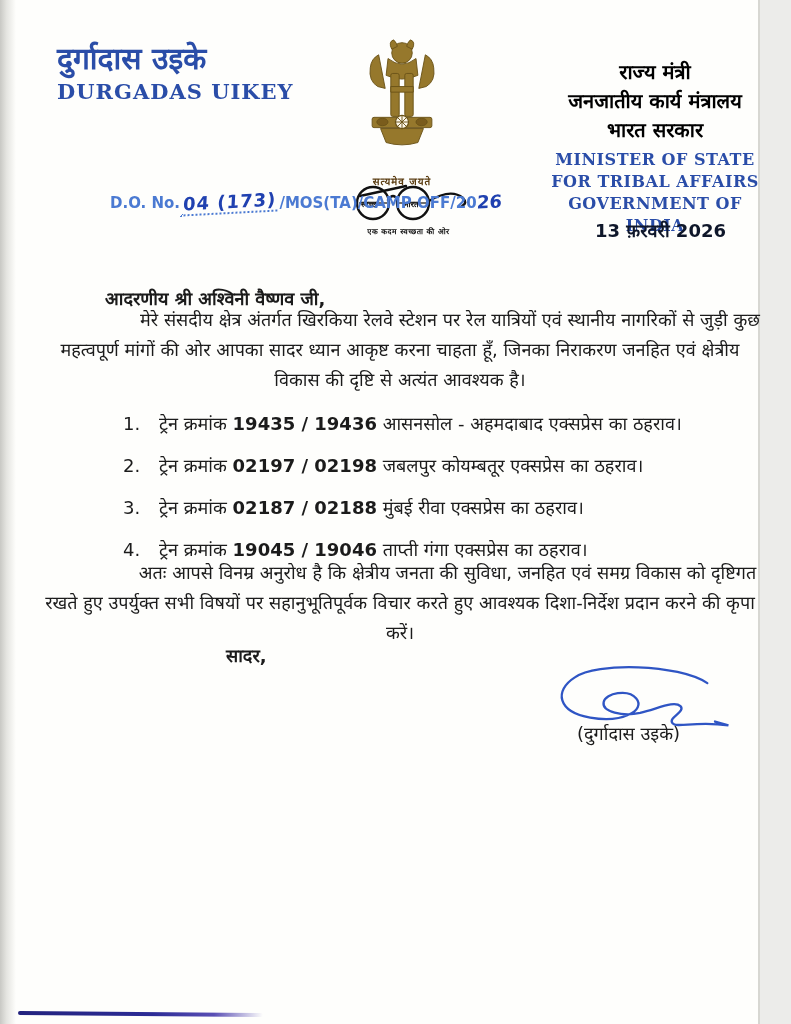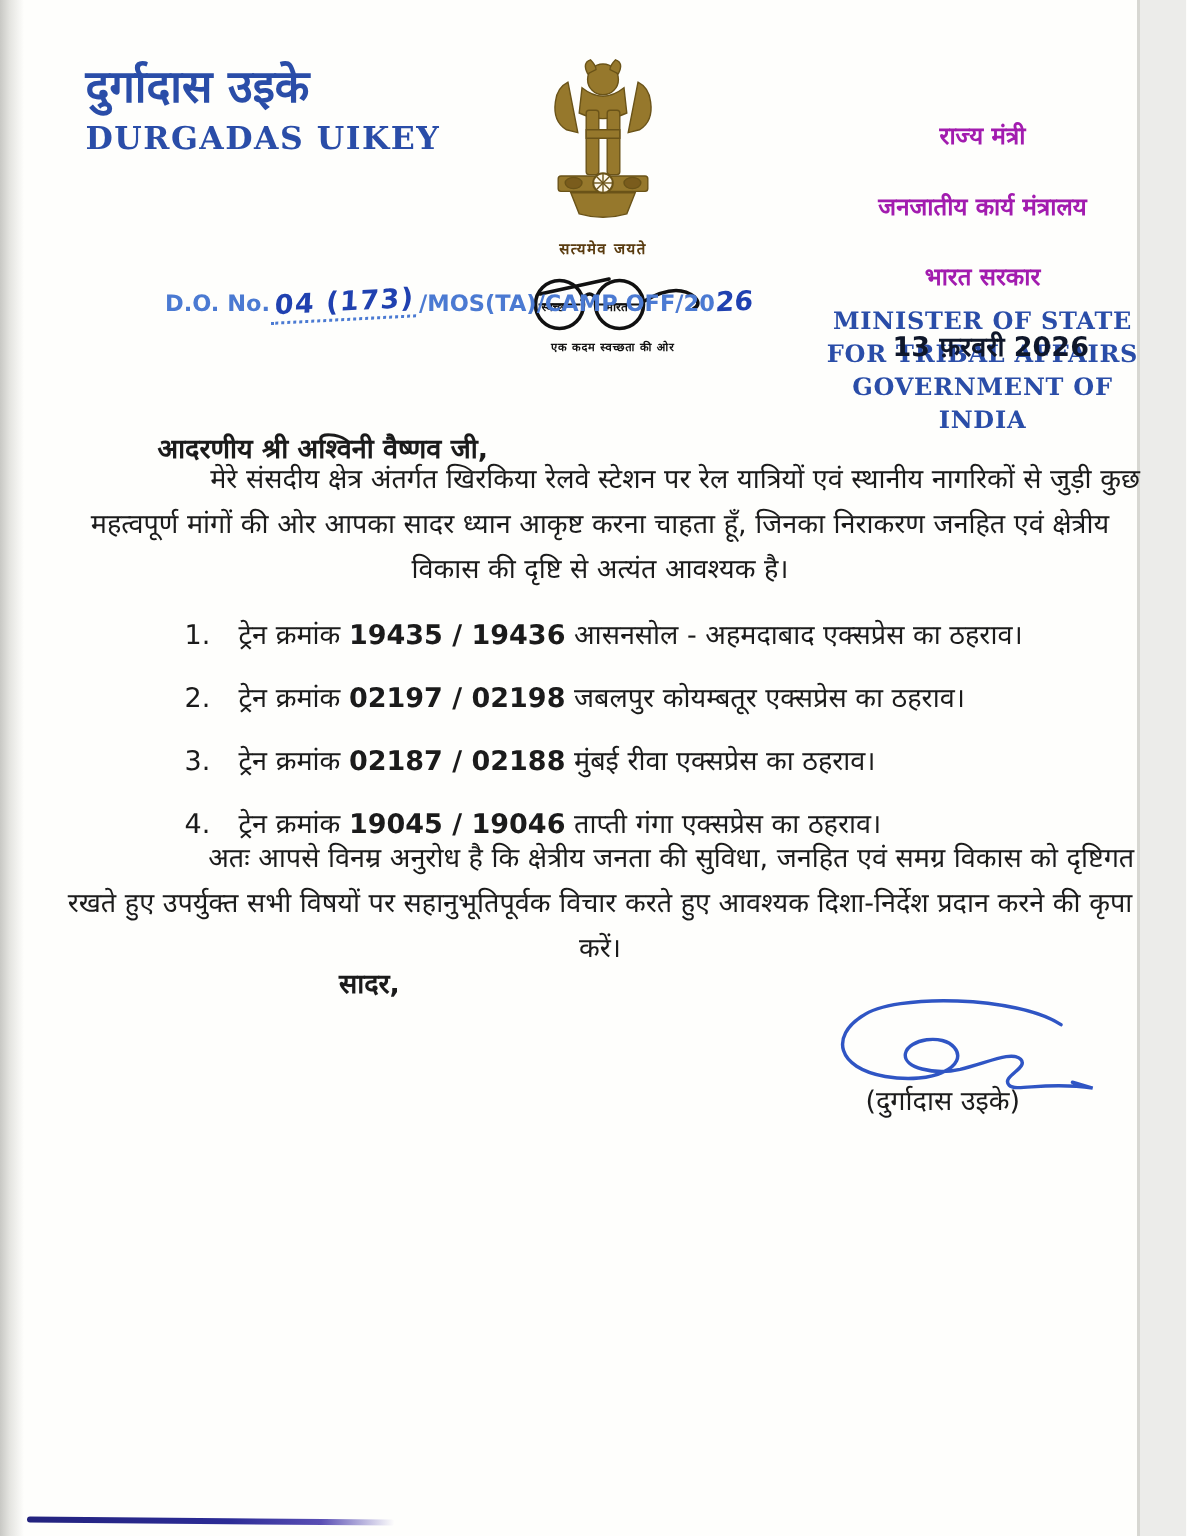--- a/index.html
+++ b/index.html
@@ -24,28 +24,28 @@
     background:linear-gradient(90deg,#23237e 0%, #2c2c96 55%, #5a4fb4 80%, rgba(120,110,200,0) 100%);
     transform:rotate(0.5deg); border-radius:2px;
   }
 
   .sender { position:absolute; left:57px; top:42px; }
   .sender-hindi { font-size:30px; font-weight:bold; color:#2a4da8; line-height:34px; }
   .sender-eng  { font-family:"DejaVu Serif","Liberation Serif",serif; font-size:21px;
                  font-weight:bold; color:#2a4da8; letter-spacing:1px; margin-top:3px; }
 
   .emblem-wrap { position:absolute; left:352px; top:36px; width:100px; text-align:center; }
-  .emblem-motto { font-size:10px; font-weight:bold; color:#5a3c10; margin-top:2px; letter-spacing:1px; }
+  .emblem-motto { font-size:10px; font-weight:bold; color:#5a3c10; margin-top:18px; letter-spacing:1px; }
 
   .swachh-wrap { position:absolute; left:346px; top:176px; width:125px; text-align:center; }
   .swachh-lens-text { position:absolute; font-size:8px; font-weight:bold; color:#111; }
   .swachh-tagline { font-size:7.5px; font-weight:bold; color:#111; margin-top:0px; letter-spacing:0.5px; }
 
   .office { position:absolute; left:540px; top:58px; width:230px; text-align:center; }
-  .office-hindi div { font-size:16px; font-weight:bold; color:#a21caf; line-height:29px;margin-top:18px; }
+  .office-hindi div { font-size:20px; font-weight:bold; color:#000000; line-height:29px; }
   .office-eng div { font-family:"DejaVu Serif","Liberation Serif",serif; font-size:16px;
                     font-weight:bold; color:#2a4da8; line-height:22px; letter-spacing:0.5px; }
   .office-eng { margin-top:4px; }
 
   .ref-line { position:absolute; left:110px; top:191px; font-size:15px; font-weight:bold;
               color:#4b7ad2; white-space:nowrap; }
   .ref-hand { display:inline-block; color:#2041b0; font-size:18px; font-weight:bold;
               transform:rotate(-3deg) skewX(-6deg); letter-spacing:1px;
               border-bottom:2px dotted #4b7ad2; padding:0 2px; margin:0 1px; }
   .ref-hand-year { display:inline-block; color:#2041b0; font-size:18px; font-weight:bold;

